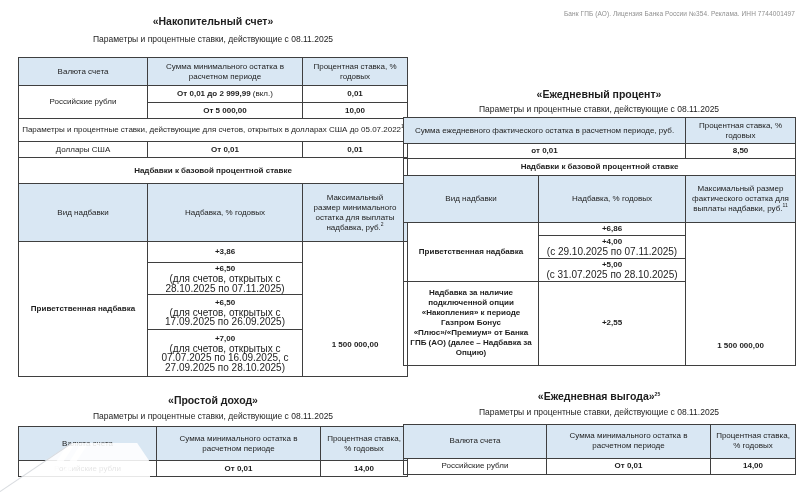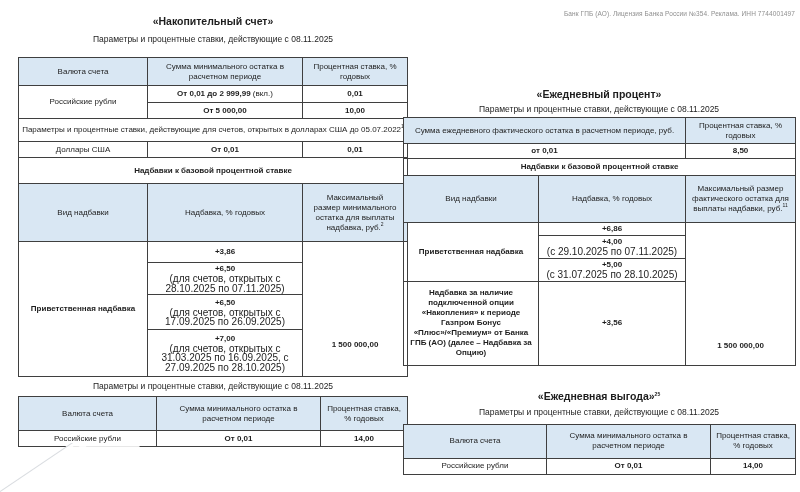--- a/index.html
+++ b/index.html
@@ -104,25 +104,26 @@
       <td><span class="b">+3,86</span><span class="note note-narrow"></span></td>
       <td rowspan="4" class="max-cell-l">1 500 000,00</td>
     </tr>
     <tr style="height:32px">
       <td><span class="b">+6,50</span><span class="note note-narrow">(для счетов, открытых с 28.10.2025 по 07.11.2025)</span></td>
     </tr>
     <tr style="height:35px">
       <td><span class="b">+6,50</span><span class="note note-narrow">(для счетов, открытых с 17.09.2025 по 26.09.2025)</span></td>
     </tr>
     <tr style="height:47px">
-      <td><span class="b">+7,00</span><span class="note note-narrow">(для счетов, открытых с 31.03.2025 по 16.09.2025, с 27.09.2025 по 28.10.2025)</span></td>
-    </tr>
-  </tbody>
-    </table>
-
+      <td><span class="b">+7,00</span><span class="note note-narrow">(для счетов, открытых с 07.07.2025 по 16.09.2025, с 27.09.2025 по 28.10.2025)</span></td>
+    </tr>
+  </tbody>
+    </table>
+
+  <div class="title t2-title">«Простой доход»</div>
   <div class="subtitle t2-sub">Параметры и процентные ставки, действующие с 08.11.2025</div>
 
   <table class="t2-table">
     <colgroup>
         <col style="width:138px">
         <col style="width:164px">
         <col style="width:87px">
       </colgroup>
     <tbody>
         <tr style="height:34px">
@@ -175,21 +176,21 @@
       <td rowspan="4" class="max-cell-r">1 500 000,00</td>
     </tr>
     <tr style="height:23px">
       <td><span class="b">+4,00</span><span class="note">(с 29.10.2025 по 07.11.2025)</span></td>
     </tr>
     <tr style="height:20px">
       <td><span class="b">+5,00</span><span class="note">(с 31.07.2025 по 28.10.2025)</span></td>
     </tr>
     <tr style="height:84px">
       <td class="b">Надбавка за наличие подключенной  опции «Накопления» к периоде Газпром Бонус «Плюс»/«Премиум» от Банка ГПБ (АО) (далее – Надбавка за Опцию)</td>
-      <td class="b">+3,56</td>
+      <td class="b">+2,55</td>
     </tr>
   </tbody>
     </table>
 
   <div class="title r2-title"><span>«Ежедневная выгода»</span><sup>25</sup></div>
   <div class="subtitle r2-sub">Параметры и процентные ставки, действующие с 08.11.2025</div>
 
   <table class="r2-table">
     <colgroup>
         <col style="width:143px">

